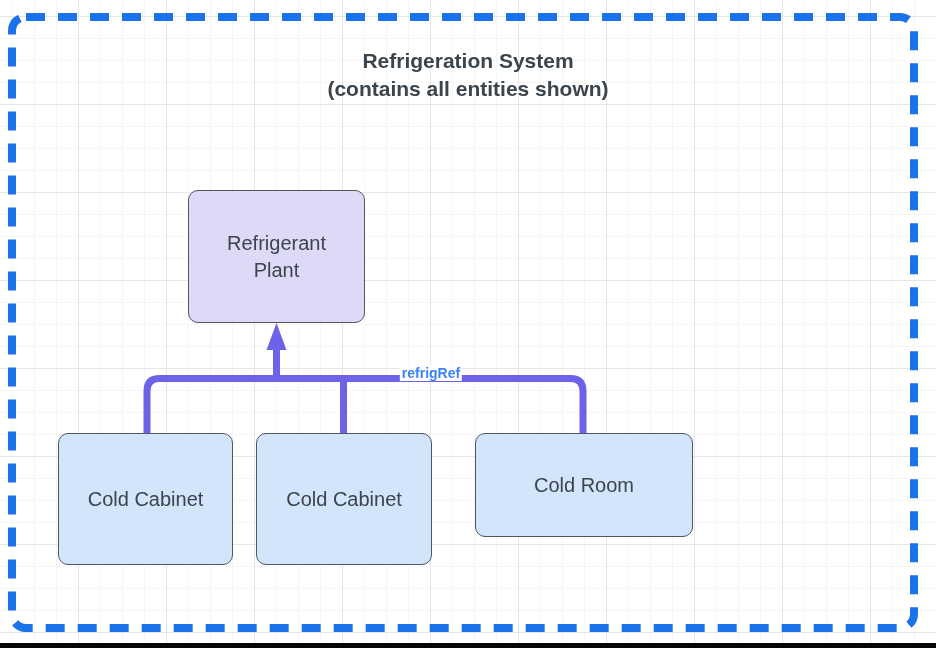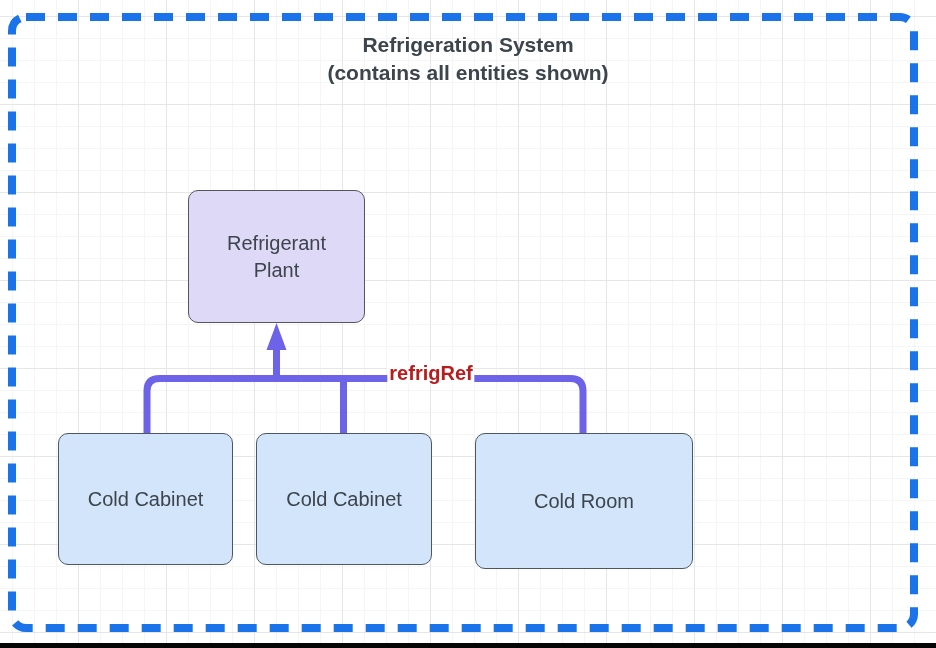--- a/index.html
+++ b/index.html
@@ -38,21 +38,21 @@
   .edge-stroke {
     fill: none;
     stroke: var(--connector, #6d63e8);
     stroke-width: 7;
   }
   .edge-fill { fill: var(--connector, #6d63e8); }
 
   .titleblock {
     position: absolute;
     left: 0; right: 0;
-    top: 31px;
+    top: 47px;
     text-align: center;
     color: var(--text, #3c444c);
     line-height: 28px;
   }
   .title { font-size: 21px; font-weight: bold; }
   .subtitle { font-size: 21px; font-weight: bold; }
 
   .node {
     position: absolute;
     box-sizing: border-box;
@@ -66,36 +66,36 @@
     color: var(--text, #3c444c);
     padding: 4px 24px;
   }
   .node-plant {
     left: 188px; top: 190px; width: 177px; height: 133px;
     background: var(--plant-fill, #ded9f7);
     border: 1.5px solid var(--plant-border, #55565c);
   }
   .node-cc1 { left: 58px;  top: 433px; width: 175px; height: 132px; }
   .node-cc2 { left: 256px; top: 433px; width: 176px; height: 132px; }
-  .node-room { left: 475px; top: 433px; width: 218px; height: 136px; }
+  .node-room { left: 475px; top: 433px; width: 218px; height: 104px; }
   .node-cold {
     background: var(--cold-fill, #d3e5fa);
     border: 1.5px solid var(--cold-border, #4e575f);
     text-align: center;
   }
 
   .edge-label {
     position: absolute;
     left: 431px; top: 373px;
     transform: translate(-50%, -50%);
     background: #ffffff;
     padding: 0 2px;
-    font-size: 20px;
+    font-size: 14px;
     font-weight: bold;
-    color: #b91c1c;
+    color: #3b82f6;
     white-space: nowrap;
   }
 
   .bottom-bar {
     position: absolute;
     left: 0; right: 0; bottom: 0;
     height: 5px;
     background: #060606;
   }
 </style>

